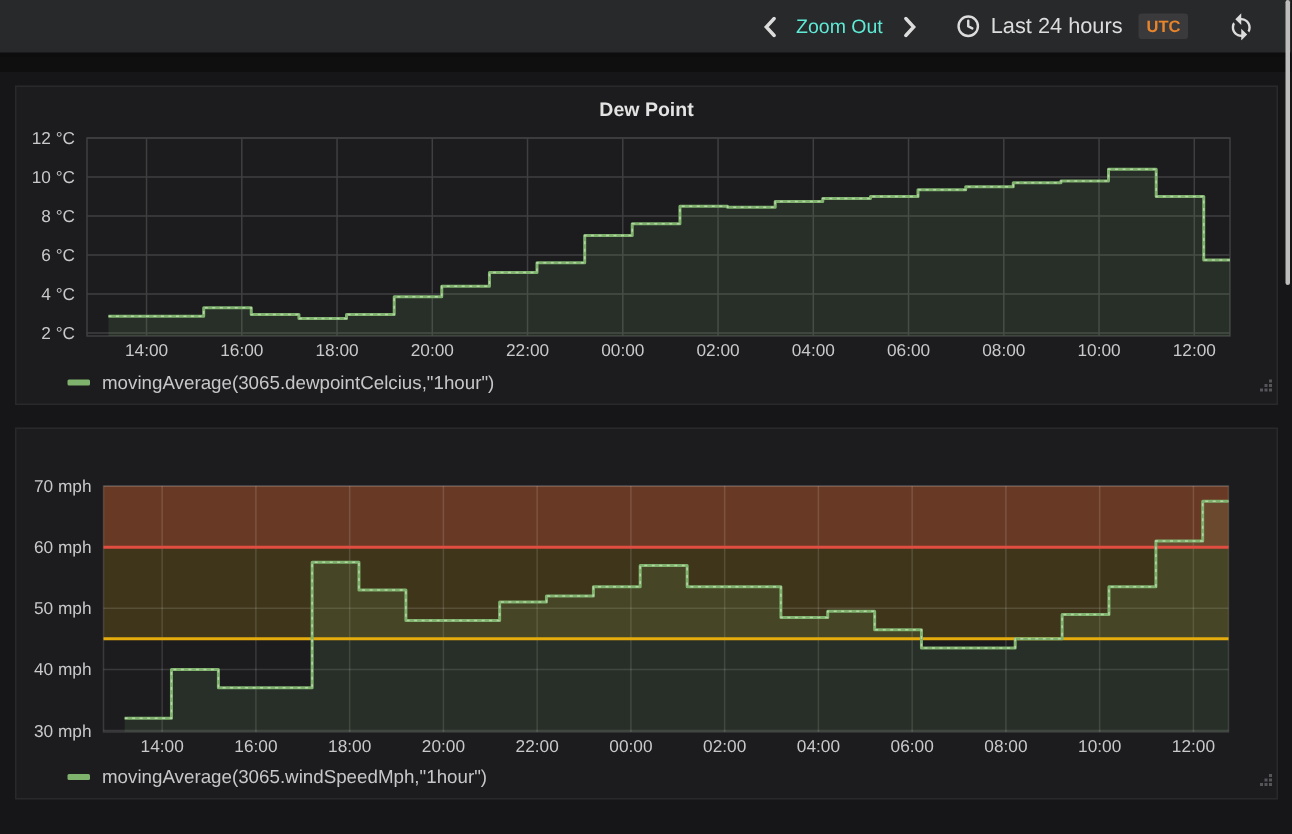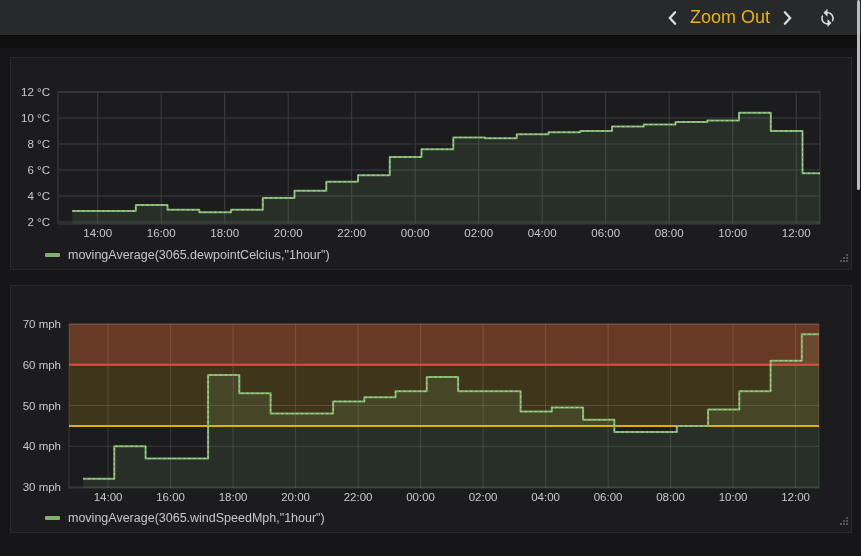--- a/index.html
+++ b/index.html
@@ -17,21 +17,21 @@
     border-bottom:3px solid #0d0d0e;
     display:flex; align-items:center; justify-content:flex-end;
     padding-right:24px;
   }
   .tb-strip {
     position:absolute; top:38px; left:0; width:861px; height:10px;
     background:#0f0f10;
   }
   .tb-btn { display:flex; align-items:center; cursor:pointer; background:none; border:none; color:#d8d9da; }
   .tb-zoomgroup { display:flex; align-items:center; gap:13px; margin-right:26px; }
-  .tb-zoom-label { font-size:18px; color:#eab308; }
+  .tb-zoom-label { font-size:13px; color:#5eead4; }
   .tb-time { display:flex; align-items:center; gap:7px; margin-right:26px; }
   .tb-time-label { font-size:14.5px; color:#dcdcdd; }
   .tb-utc {
     font-size:11px; font-weight:bold; color:#e8842c;
     background:#3a3a3d; border-radius:2px; padding:3px 5px 2px 5px;
     margin-left:4px; cursor:pointer;
   }
   .icon { display:inline-flex; align-items:center; justify-content:center; }
   
   .panel {
@@ -79,32 +79,43 @@
       <span class="tb-zoom-label">Zoom Out</span>
     </button>
     <button class="tb-btn">
       <span class="icon">
         <svg viewBox="0 0 10 16" width="9" height="14">
             <path d="M2 1.5 8 8l-6 6.5" stroke="#dcdcdd" stroke-width="2.6" fill="none" stroke-linecap="round"></path>
           </svg>
       </span>
     </button>
   </div>
+  <div class="tb-time">
+    <span class="icon">
+      <svg viewBox="0 0 20 20" width="17" height="17">
+        <circle cx="10" cy="10" r="7.6" fill="none" stroke="#dcdcdd" stroke-width="1.9"></circle>
+        <path d="M10 5.6V10l3.2 1.7" fill="none" stroke="#dcdcdd" stroke-width="1.9" stroke-linecap="round"></path>
+      </svg>
+    </span>
+    <span class="tb-time-label">Last 24 hours</span>
+    <span class="tb-utc">UTC</span>
+  </div>
   <button class="tb-btn">
     <span class="icon">
       <svg viewBox="0 0 24 24" width="19" height="19">
         <path fill="#dcdcdd" d="M12 4V1L7 6l5 5V7c3.3 0 6 2.7 6 6 0 1-.3 2-.7 2.8l1.5 1.5A8 8 0 0 0 20 13c0-4.4-3.6-8-8-8z"></path>
         <path fill="#dcdcdd" d="M12 19c-3.3 0-6-2.7-6-6 0-1 .3-2 .7-2.8L5.2 8.7A8 8 0 0 0 4 13c0 4.4 3.6 8 8 8v3l5-5-5-5v4z"></path>
       </svg>
     </span>
   </button>
 </div>
 <div class="tb-strip"></div>
 
 <div class="panel panel-dew">
+  <div class="panel-title">Dew Point</div>
   <svg class="chart" width="842" height="213" viewBox="0 0 842 213">
       <line x1="47" y1="164.0" x2="809" y2="164.0" stroke="#3f3f42" stroke-width="1"></line>
       <text x="39" y="168.0" text-anchor="end" font-size="11.5" fill="#c9c9cb">2 °C</text>
       <line x1="47" y1="138.0" x2="809" y2="138.0" stroke="#3f3f42" stroke-width="1"></line>
       <text x="39" y="142.0" text-anchor="end" font-size="11.5" fill="#c9c9cb">4 °C</text>
       <line x1="47" y1="112.0" x2="809" y2="112.0" stroke="#3f3f42" stroke-width="1"></line>
       <text x="39" y="116.0" text-anchor="end" font-size="11.5" fill="#c9c9cb">6 °C</text>
       <line x1="47" y1="86.0" x2="809" y2="86.0" stroke="#3f3f42" stroke-width="1"></line>
       <text x="39" y="90.0" text-anchor="end" font-size="11.5" fill="#c9c9cb">8 °C</text>
       <line x1="47" y1="60.0" x2="809" y2="60.0" stroke="#3f3f42" stroke-width="1"></line>

